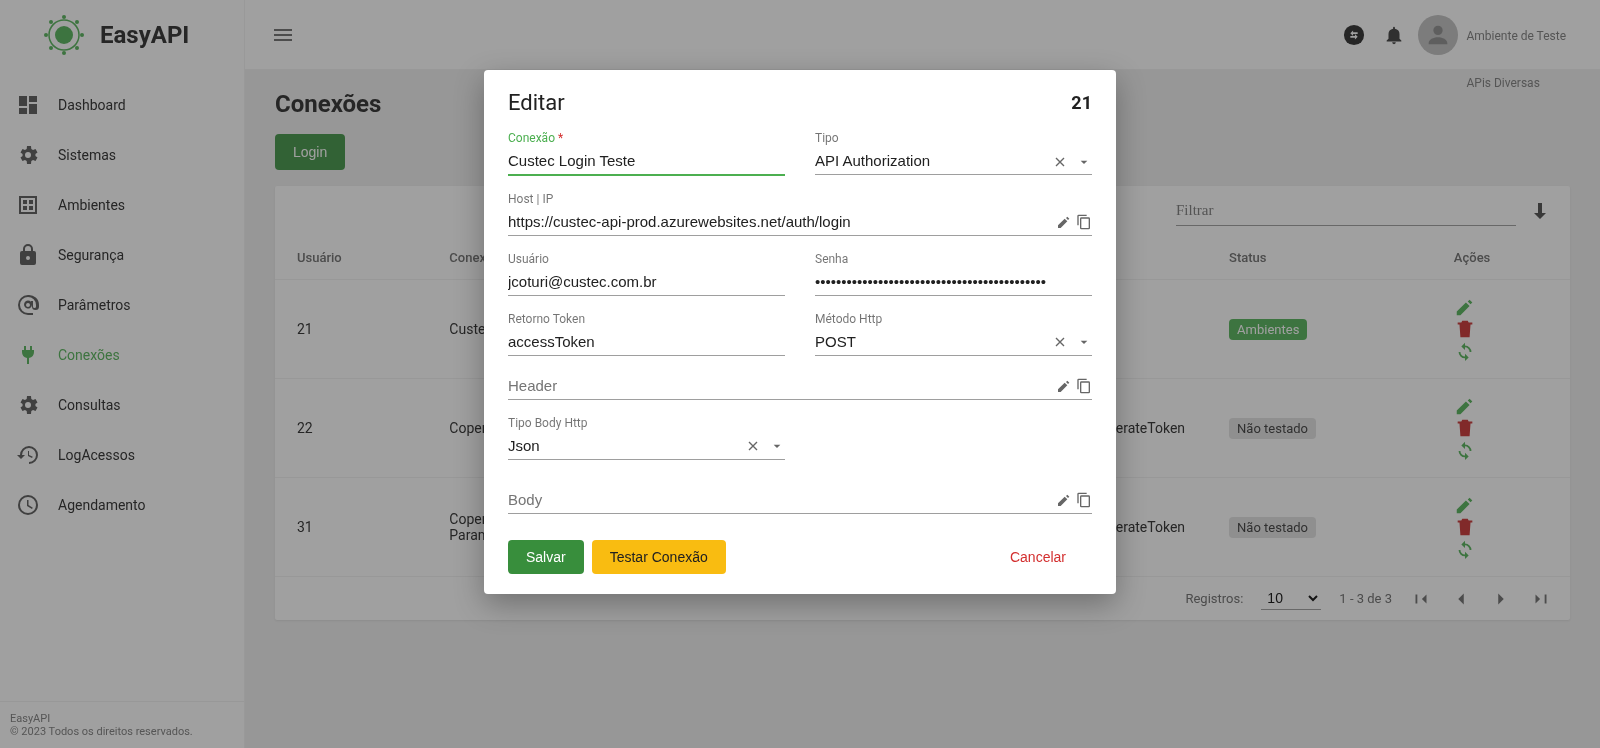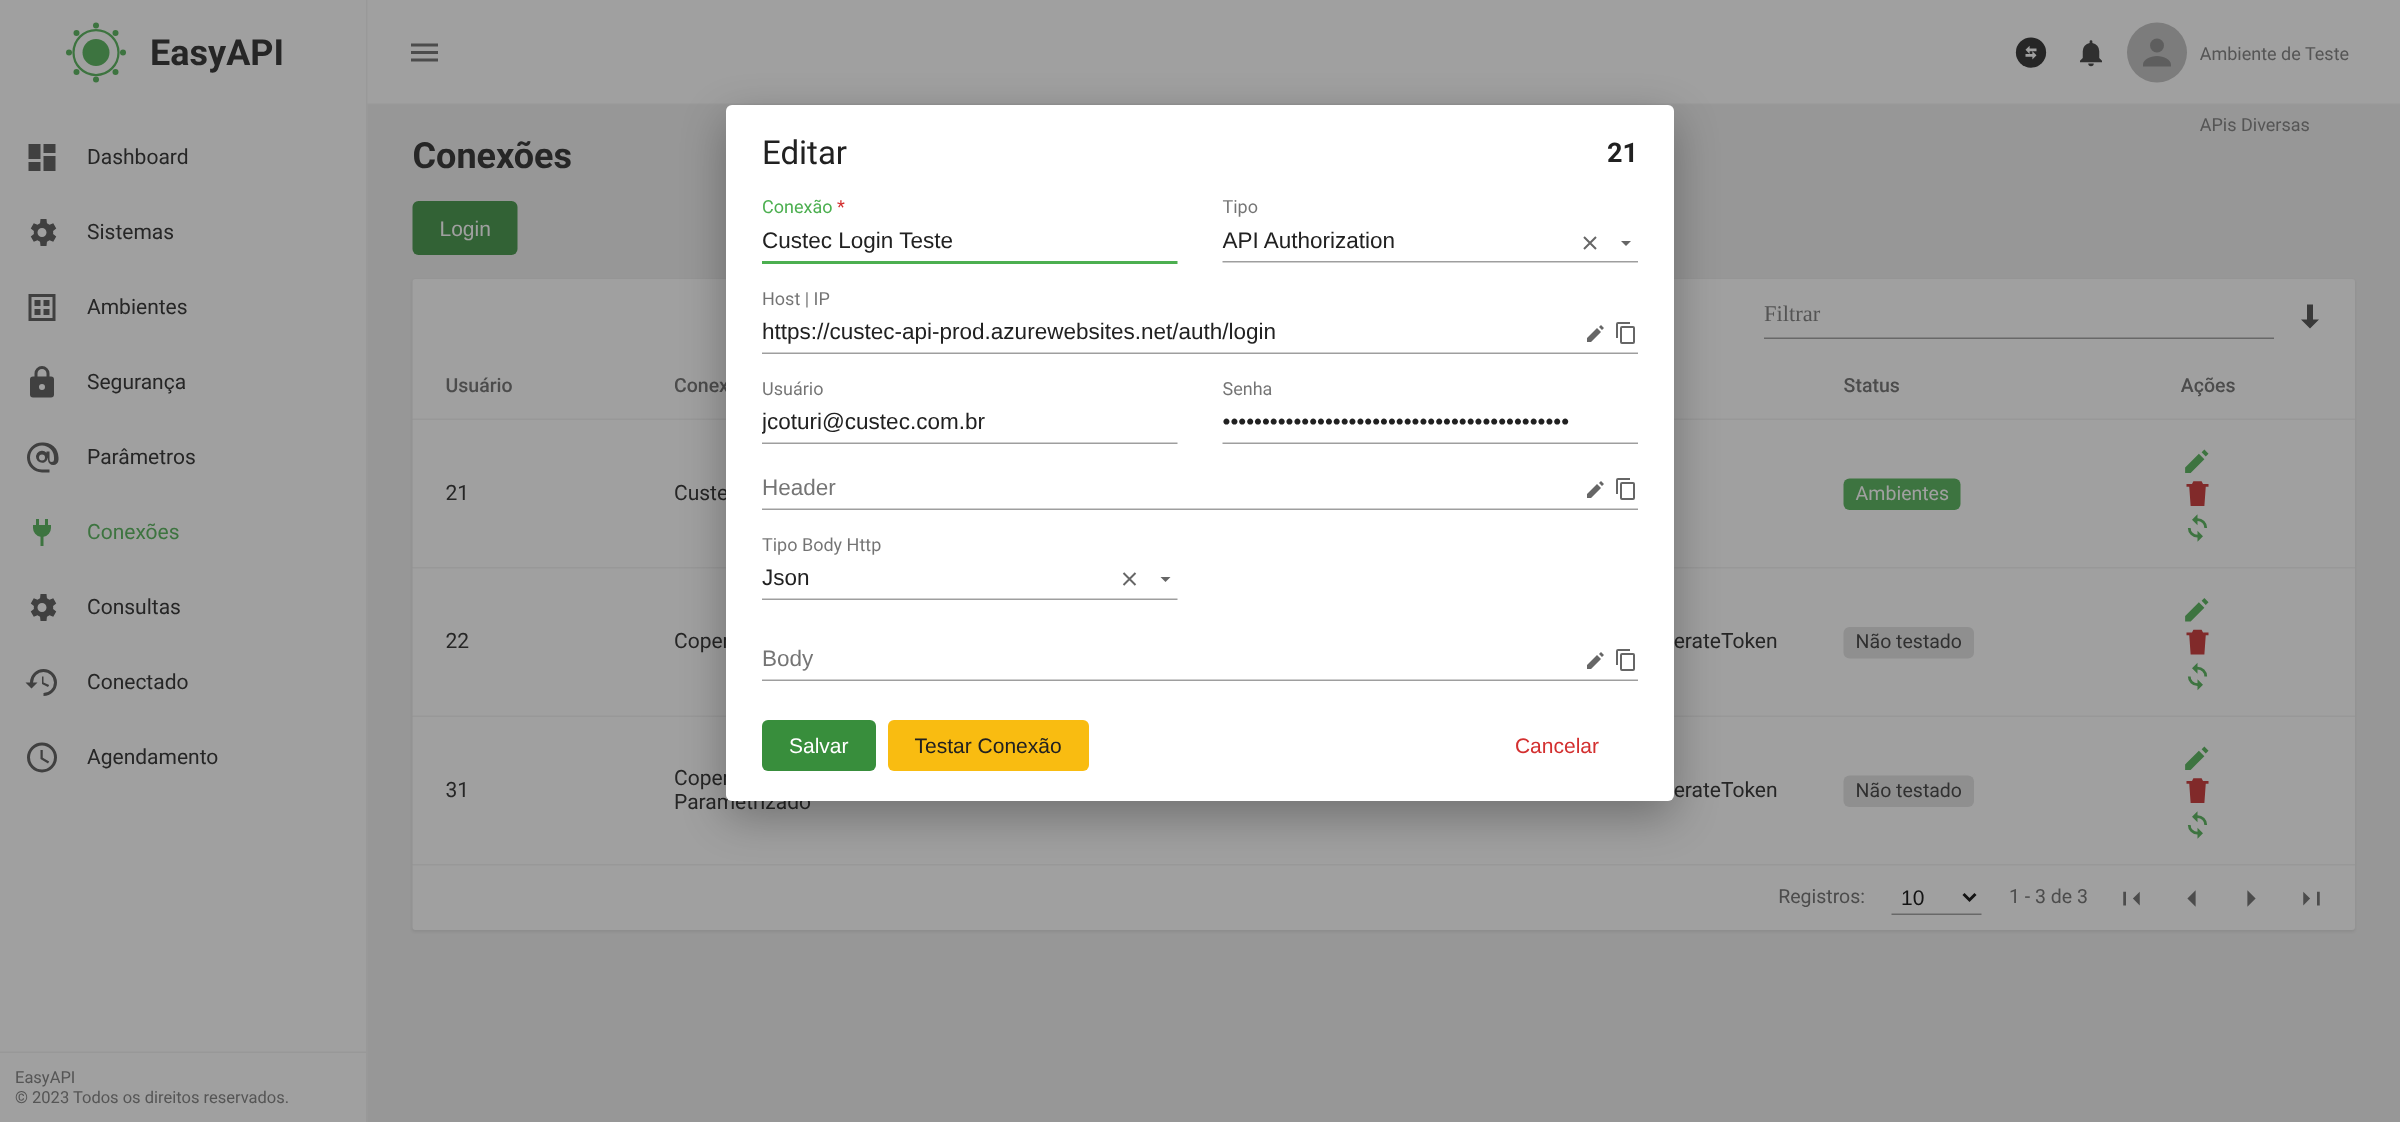--- a/index.html
+++ b/index.html
@@ -135,21 +135,21 @@
         <div class="nav-item">
           <svg class="ic" viewBox="0 0 24 24">
               <path fill="currentColor" d="M19.4 13a7.5 7.5 0 000-2l2.1-1.6-2-3.5-2.5 1a7.5 7.5 0 00-1.7-1L15 3h-4l-.3 2.9a7.5 7.5 0 00-1.7 1l-2.5-1-2 3.5L6.6 11a7.5 7.5 0 000 2l-2.1 1.6 2 3.5 2.5-1a7.5 7.5 0 001.7 1L11 21h4l.3-2.9a7.5 7.5 0 001.7-1l2.5 1 2-3.5L19.4 13zM12 15a3 3 0 110-6 3 3 0 010 6z"></path>
             </svg>
           <span>Consultas</span>
         </div>
         <div class="nav-item">
           <svg class="ic" viewBox="0 0 24 24">
               <path fill="currentColor" d="M13 3a9 9 0 00-9 9H1l4 4 4-4H6a7 7 0 117 7v2a9 9 0 000-18zm-1 5v5l4 2 .8-1.3L13 12V8h-1z"></path>
             </svg>
-          <span>Conectado</span>
+          <span>LogAcessos</span>
         </div>
         <div class="nav-item">
           <svg class="ic" viewBox="0 0 24 24">
               <path fill="currentColor" d="M12 2a10 10 0 100 20 10 10 0 000-20zm0 18a8 8 0 110-16 8 8 0 010 16zm.5-13H11v6l5 3 .8-1.3-4.3-2.6V7z"></path>
             </svg>
           <span>Agendamento</span>
         </div>
       </nav>
       <div class="footer-sb">
         <div>EasyAPI</div>
@@ -334,20 +334,38 @@
       <div class="field">
         <label>Usuário</label>
         <input value="jcoturi@custec.com.br" style="">
       </div>
       <div class="field">
         <label>Senha</label>
         <input value="••••••••••••••••••••••••••••••••••••••••••••" style="">
       </div>
     </div>
 
+    <div class="form-row">
+      <div class="field">
+        <label>Retorno Token</label>
+        <input value="accessToken" style="">
+      </div>
+      <div class="field">
+        <label>Método Http</label>
+        <input value="POST" style="">
+        <div class="sel-suffix">
+          <svg viewBox="0 0 24 24">
+              <path fill="currentColor" d="M18 6L6 18M6 6l12 12" stroke="currentColor" stroke-width="2"></path>
+            </svg>
+          <svg viewBox="0 0 24 24">
+              <path fill="currentColor" d="M7 10l5 5 5-5z"></path>
+            </svg>
+        </div>
+      </div>
+    </div>
 
     <div class="form-row full">
       <div class="field">
         <input style="color: rgb(136, 136, 136);" placeholder="Header">
         <div class="ic-suffix">
            <svg viewBox="0 0 24 24">
               <path fill="currentColor" d="M3 17v4h4L17 11l-4-4L3 17zM20 7l-3-3-2 2 3 3 2-2z"></path>
             </svg>
            <svg viewBox="0 0 24 24">
               <path fill="currentColor" d="M16 1H4a2 2 0 00-2 2v14h2V3h12V1zm3 4H8a2 2 0 00-2 2v14a2 2 0 002 2h11a2 2 0 002-2V7a2 2 0 00-2-2zm0 16H8V7h11v14z"></path>

